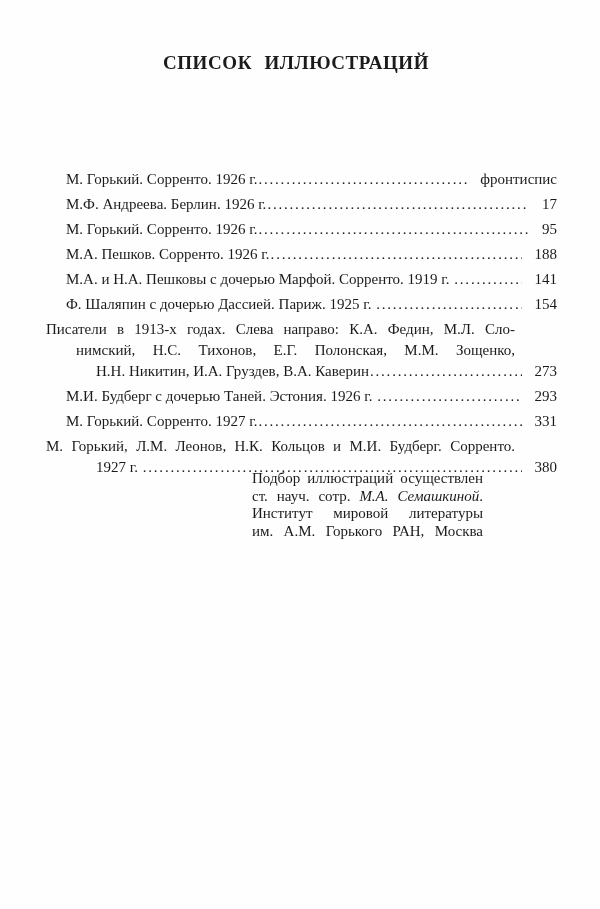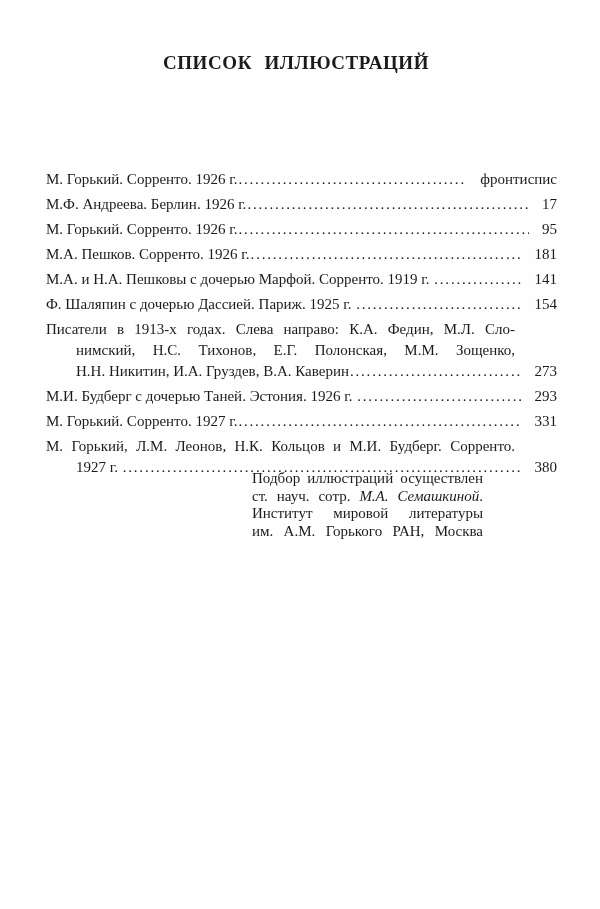--- a/index.html
+++ b/index.html
@@ -43,20 +43,21 @@
   .line { line-height: 21px; }
   
   .jline {
     text-align: justify;
     text-align-last: justify;
     padding-right: 42px;
   }
   .row {
     display: flex;
     align-items: baseline;
+    margin-left: 20px;
   }
   .row .txt {
     flex: 0 0 auto;
     white-space: pre;
   }
   .dots {
     flex: 1 1 auto;
     overflow: hidden;
     white-space: nowrap;
     letter-spacing: 1.8px;
@@ -108,21 +109,21 @@
         <div class="line row">
           <span class="txt">М. Горький. Сорренто. 1926 г.</span>
           <span class="dots">................................................................................................................................................................</span>
           <span class="pagenum">95</span>
         </div>
       </div>
       <div class="entry">
         <div class="line row">
           <span class="txt">М.А. Пешков. Сорренто. 1926 г.</span>
           <span class="dots">................................................................................................................................................................</span>
-          <span class="pagenum">181</span>
+          <span class="pagenum">188</span>
         </div>
       </div>
       <div class="entry">
         <div class="line row">
           <span class="txt">М.А. и Н.А. Пешковы с дочерью Марфой. Сорренто. 1919 г. </span>
           <span class="dots">................................................................................................................................................................</span>
           <span class="pagenum">141</span>
         </div>
       </div>
       <div class="entry">

